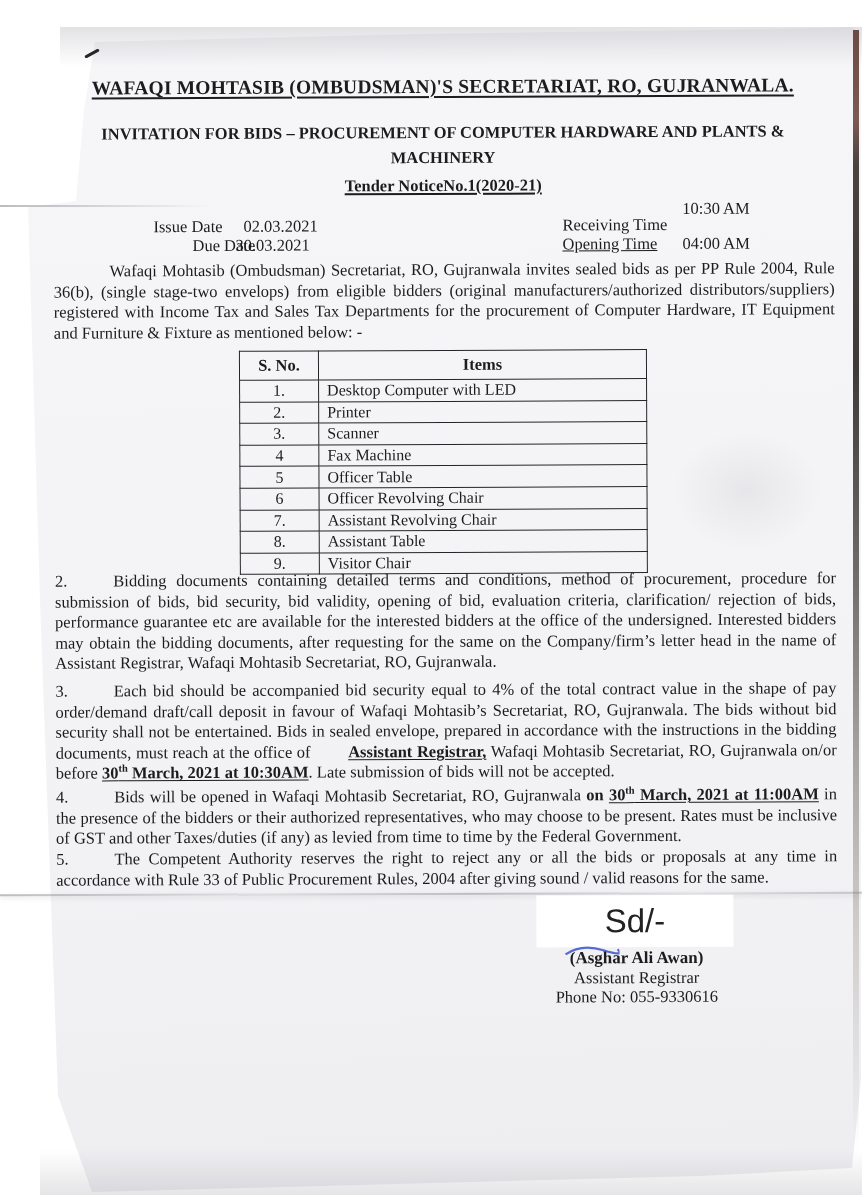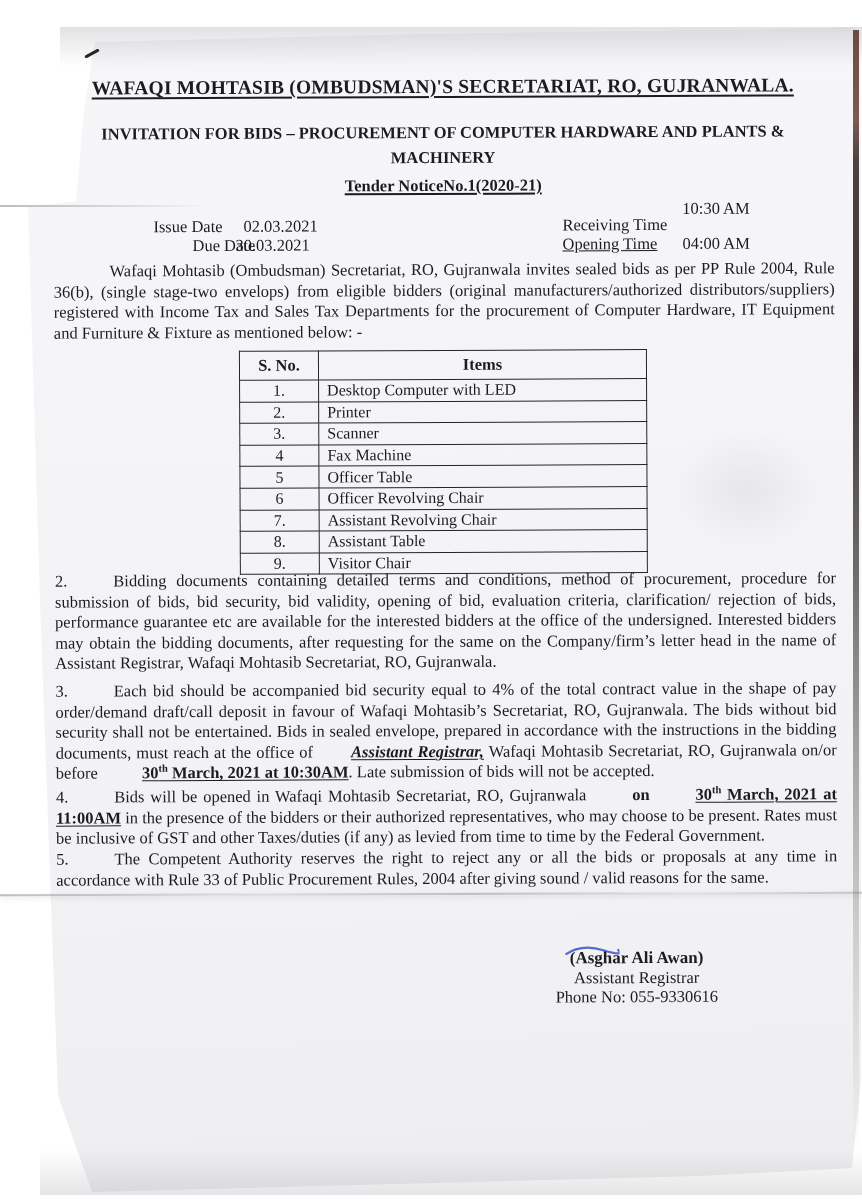--- a/index.html
+++ b/index.html
@@ -45,22 +45,22 @@
     font-size:16.5px;font-weight:bold;line-height:25px;}
   .tender-no{left:55px;top:176px;width:780px;text-align:center;
     font-size:16.5px;font-weight:bold;
     text-decoration:underline;text-decoration-thickness:1.5px;text-underline-offset:2px;}
 
   .meta-label,.meta-value{font-size:16.5px;line-height:19px;}
 
   .para{font-size:16.5px;line-height:20.6px;text-align:justify;}
   .intro{left:55px;top:260px;width:781px;text-indent:56px;}
   .ptab{display:inline-block;width:46px;}
-  .b{font-weight:bold;margin-left:40px;}
-  .bi{font-weight:bold;font-style:italic;margin-left:33px;}
+  .b{font-weight:bold;}
+  .bi{font-weight:bold;margin-left:33px;}
   .u{text-decoration:underline;text-decoration-thickness:1.4px;text-underline-offset:2px;}
   sup{font-size:10.5px;line-height:0;}
 
   table.items{border-collapse:collapse;position:absolute;left:240px;top:350px;width:408px;
     font-size:16px;}
   table.items th,table.items td{border:1.6px solid #26262a;padding:0 8px;}
   table.items th{font-weight:bold;text-align:center;height:28px;font-size:16.5px;}
   table.items td{height:20.6px;}
   table.items td.c1{text-align:center;width:62px;}
 
@@ -160,20 +160,23 @@
   </div>
 
   <div class="abs para" style="left:55px;top:786px;width:781px;">
     <span>4.</span><span class="ptab"></span><span>Bids will be opened in Wafaqi Mohtasib Secretariat, RO, Gujranwala </span><span class="b">on </span><span class="b u"><span>30</span><sup>th</sup><span> March, 2021 at 11:00AM</span></span><span> in the presence of the bidders or their authorized representatives, who may choose to be present. Rates must be inclusive of GST and other Taxes/duties (if any) as levied from time to time by the Federal Government.</span>
   </div>
 
   <div class="abs para" style="left:55px;top:848px;width:781px;">
     <span>5.</span><span class="ptab"></span><span>The Competent Authority reserves the right to reject any or all the bids or proposals at any time in accordance with Rule 33 of Public Procurement Rules, 2004 after giving sound / valid reasons for the same.</span>
   </div>
 
+  <div class="abs sd-patch">
+    <span>Sd/-</span>
+  </div>
   <svg class="abs pen-stroke" viewBox="0 0 56 14" width="56" height="14">
     <path d="M2,11 Q18,0 40,7 T54,6" fill="none" stroke="#3b52c9" stroke-width="2.2" opacity="0.85"></path>
   </svg>
   <div class="abs sig-name">(Asghar Ali Awan)</div>
   <div class="abs sig-role">Assistant Registrar</div>
   <div class="abs sig-phone">Phone No: 055-9330616</div>
 
 </div>
 
 </body></html>

